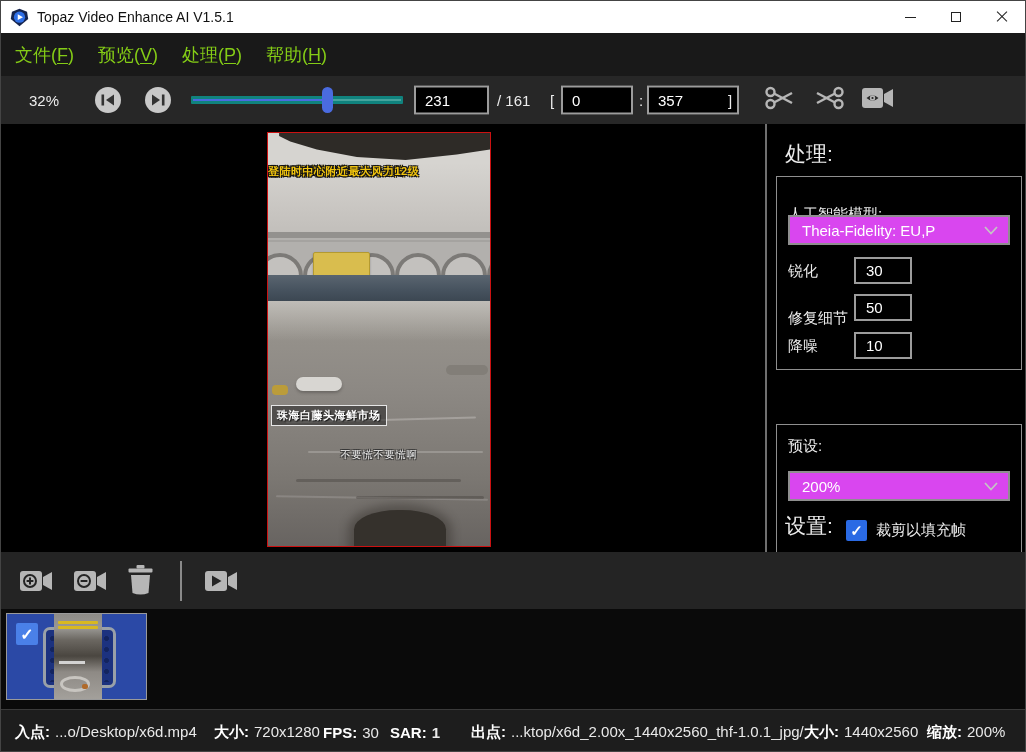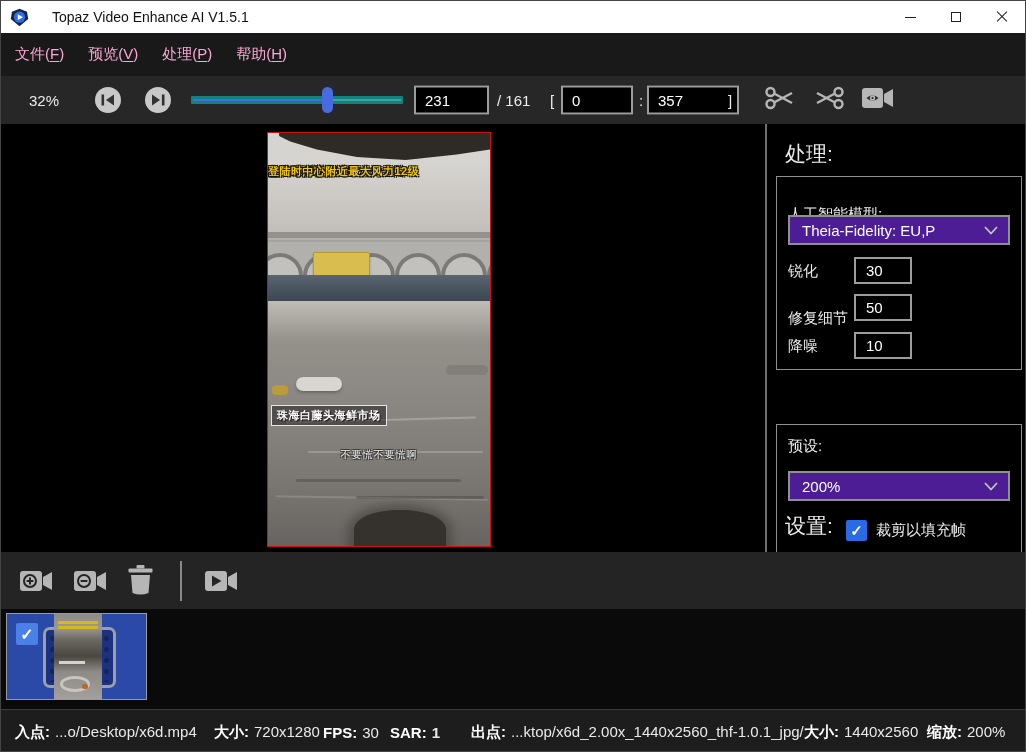--- a/index.html
+++ b/index.html
@@ -4,37 +4,37 @@
 <style>
   * { margin:0; padding:0; box-sizing:border-box; }
   html,body { background:#000; }
   #app {
     position:relative; width:1026px; height:752px; overflow:hidden;
     font-family:"Liberation Sans", sans-serif; background:#000;
     border:1px solid #444;
   }
   
   .titlebar { position:absolute; left:0; top:0; width:100%; height:32px; background:#fff;
-    display:flex; align-items:center;gap:15px; }
+    display:flex; align-items:center; }
   .logo { margin-left:9px; width:19px; height:19px; display:block; }
   .win-title { margin-left:8px; font-size:14px; color:#111; }
   .win-controls { margin-left:auto; display:flex; height:100%; }
   .win-btn { width:46px; height:100%; display:flex; align-items:center; justify-content:center;
     color:#222; font-size:14px; cursor:default; }
   .icon-min { display:block; width:11px; height:1px; background:#222; }
   .icon-max { display:block; width:10px; height:10px; border:1px solid #222; }
   .icon-close { position:relative; display:block; width:12px; height:12px; }
   .icon-close::before,.icon-close::after { content:""; position:absolute; left:-1px; top:5px;
     width:14px; height:1px; background:#222; }
   .icon-close::before { transform:rotate(45deg); }
   .icon-close::after { transform:rotate(-45deg); }
   
   .menubar { position:absolute; left:0; top:32px; width:100%; height:43px; background:#191919;
     display:flex; align-items:center; padding-left:14px; gap:24px; }
-  .menu-item { color:#f9a8d4; font-size:15px; padding:4px 0; cursor:default; }
+  .menu-item { color:#84cc16; font-size:18px; padding:4px 0; cursor:default; }
   .menu-item .mkey { text-decoration:underline; text-underline-offset:2px; }
   
   .toolbar { position:absolute; left:0; top:75px; width:100%; height:48px; background:#272727; }
   .toolbar > * { position:absolute; top:50%; transform:translateY(-50%); }
   .zoom-label { left:28px; color:#ececec; font-size:15px; }
   .circle-btn { width:26px; height:26px; border-radius:50%; background:#c9c9c9;
     display:flex; align-items:center; justify-content:center; }
   .btn-skip-start { left:94px; } .btn-skip-end { left:144px; }
   .slider { left:190px; width:212px; height:26px; }
   .slider .track { position:absolute; left:0; right:0; top:9px; height:8px; background:#10837e; border-radius:1px; }
@@ -89,21 +89,21 @@
     text-shadow:-1px -1px 0 #333,1px -1px 0 #333,-1px 1px 0 #333,1px 1px 0 #333; }
   .v-debris { left:86px; top:377px; width:92px; height:40px; background:#35312c;
     border-radius:48% 48% 4px 4px; box-shadow:0 0 10px 6px rgba(50,46,42,.45); }
   
   .panel { position:absolute; left:766px; top:0; width:260px; height:428px; overflow:hidden; color:#ececec; }
   .panel-heading { position:absolute; left:18px; font-size:21px; }
   .h-process { top:16px; } .h-settings { top:388px; }
   .group { position:absolute; left:9px; width:246px; border:1px solid #8f8f8f; }
   .g-process { top:52px; height:194px; } .g-settings { top:300px; height:140px; }
   .group .glabel { position:absolute; left:11px; font-size:15px; }
-  .select { position:absolute; left:11px; width:222px; height:30px; background:#4c1d95;
+  .select { position:absolute; left:11px; width:222px; height:30px; background:#d946ef;
     border:2px solid #8f8f8f; display:flex; align-items:center; padding:0 10px 0 12px;
     color:#fff; font-size:15px; cursor:default; }
   .select .chev { margin-left:auto; }
   .param-label { position:absolute; left:11px; font-size:15px; }
   .param-input { position:absolute; left:77px; width:58px; height:27px; background:#000;
     border:2px solid #9c9c9c; color:#fff; font-size:15px; padding-left:10px;
     font-family:"Liberation Sans", sans-serif; }
   .lab-model { top:28px; } .sel-model { top:38px; }
   .lab-p0 { top:85px; } .in-p0 { top:80px; }
   .lab-p1 { top:132px; } .in-p1 { top:117px; }

